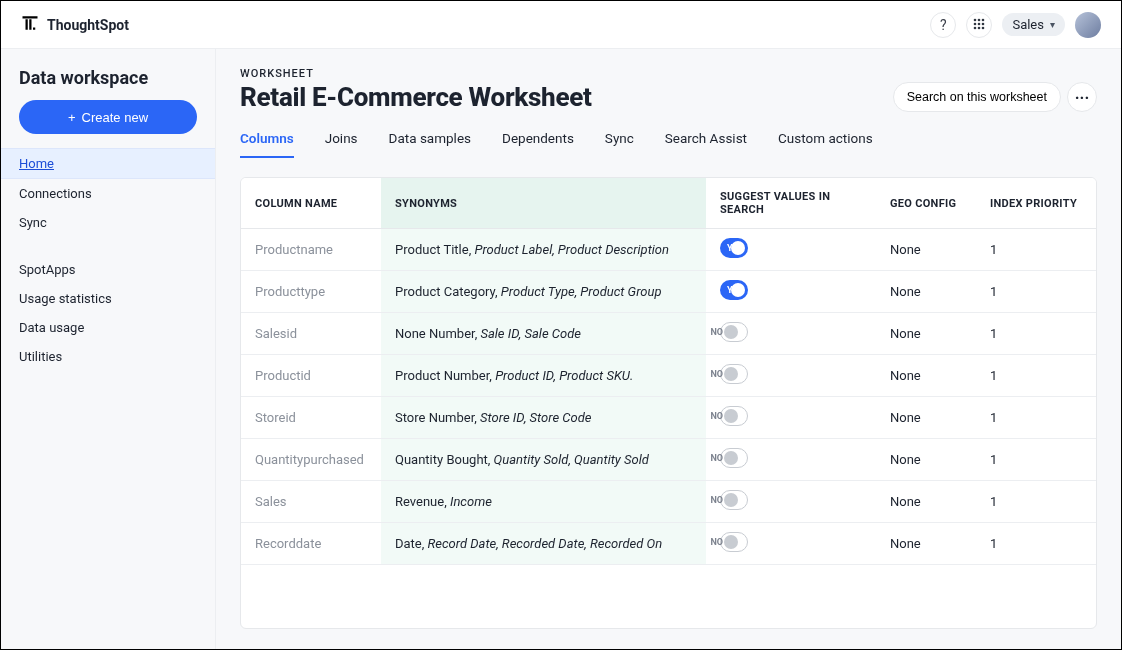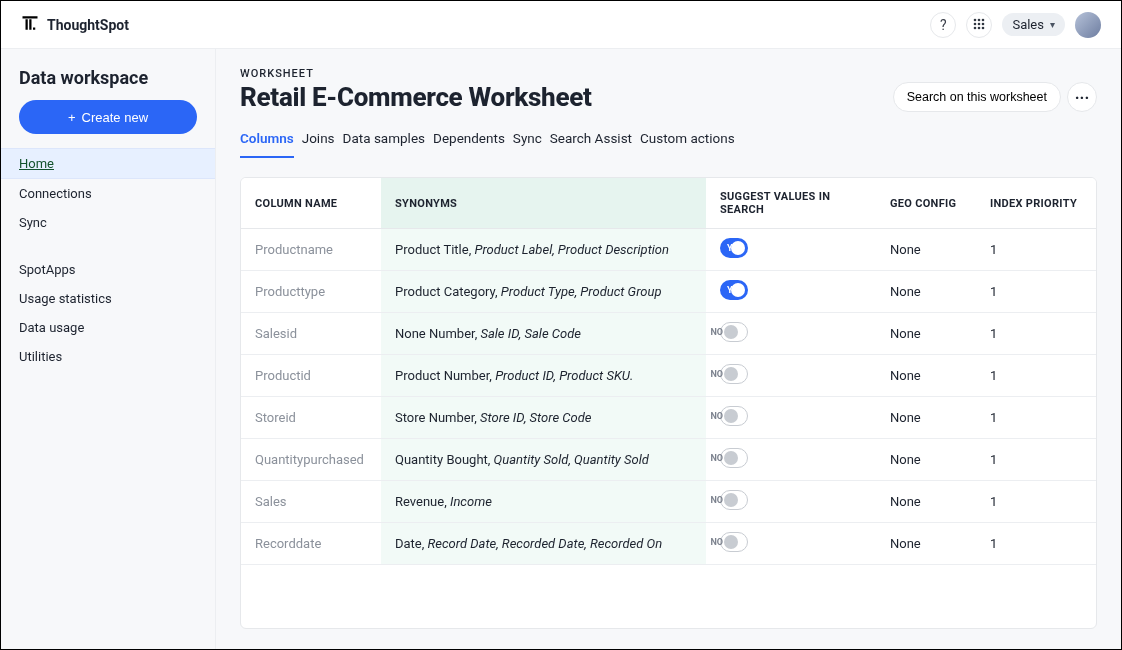--- a/index.html
+++ b/index.html
@@ -68,42 +68,42 @@
       background: #2b66f6; color: #fff;
       border: none; border-radius: 18px; height: 34px;
       display: flex; align-items: center; justify-content: center; gap: 6px;
       font-size: 13px; font-weight: 500; cursor: pointer;
     }
     .nav-group { display:flex; flex-direction:column; }
     .nav-item {
       font-size: 13px; padding: 7px 18px; color: #1d232f; cursor: pointer;
     }
     .nav-item.active {
-      background: #e7f0ff; color: #14532d;
+      background: #e7f0ff; color: #1d4ed8;
       border-top: 1px solid #dce6fb; border-bottom: 1px solid #dce6fb; text-decoration: underline;
     }
     .nav-spacer { height: 18px; }
 
     
     .kicker { text-transform: uppercase; font-size: 11px; letter-spacing: 1px; color:#1d232f; font-weight:500;}
     .page-header { display:flex; justify-content:space-between; align-items:flex-end; }
     .page-title { font-size: 26px; font-weight: 800; letter-spacing: -0.3px; margin-top:2px;}
     .header-actions { display:flex; align-items:center; gap:6px; }
     .chip-btn {
       background:#fff; border:1px solid #e6e8eb; border-radius:16px;
       padding:7px 13px; font-size:12.5px; cursor:pointer;
     }
     .more-btn {
       width:30px; height:30px; border-radius:50%; background:#fff; border:1px solid #e6e8eb;
       display:inline-flex; align-items:center; justify-content:center; cursor:pointer; font-weight:700;
     }
 
     
     .tabs {
-      display:flex; gap:8px; margin-top:18px; border-bottom:1px solid transparent;
+      display:flex; gap:31px; margin-top:18px; border-bottom:1px solid transparent;
       font-size:13.5px;
     }
     .tab { padding-bottom:10px; cursor:pointer; color:#1d232f; }
     .tab.active { color:#2b66f6; font-weight:600; border-bottom:2px solid #2b66f6; }
 
     
     .table-wrap {
       flex:1; margin-top:18px; background:#fff; border:1px solid #e6e8eb; border-radius:6px;
       overflow:auto;
     }

